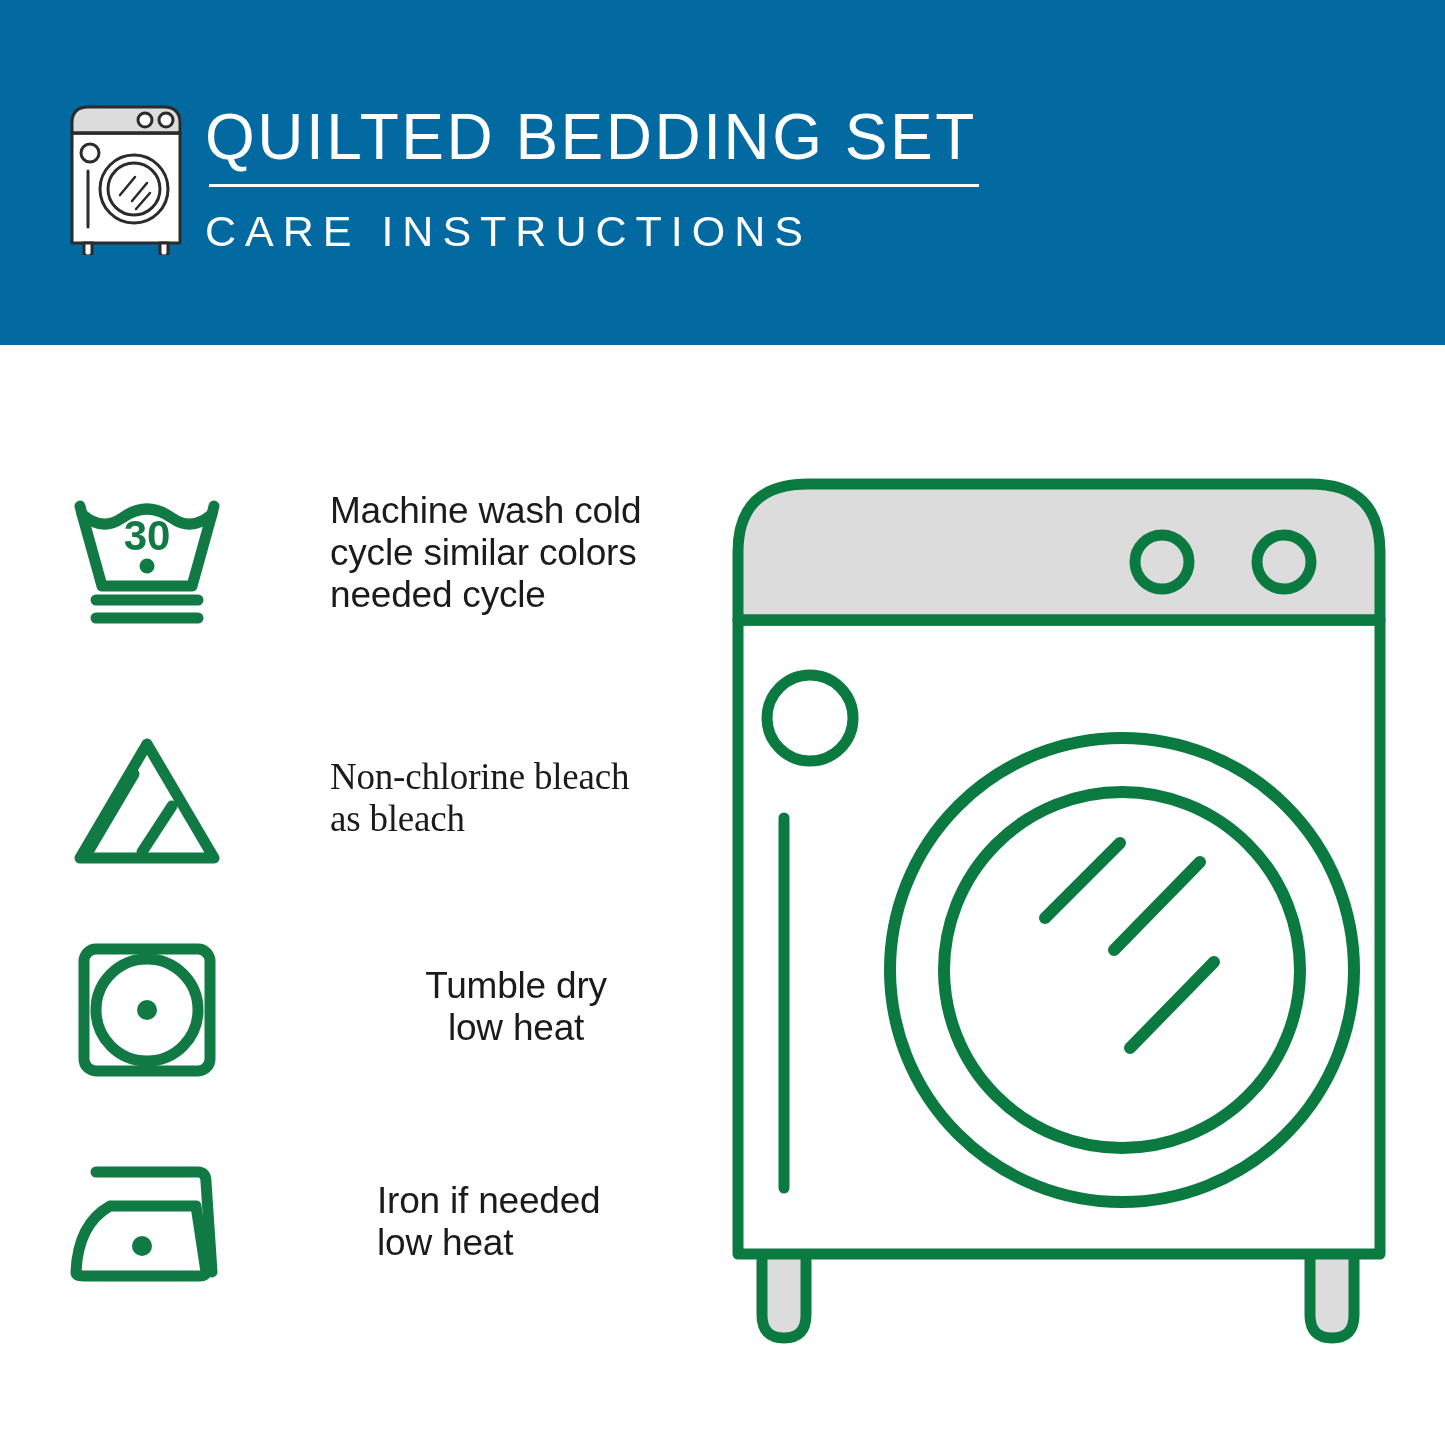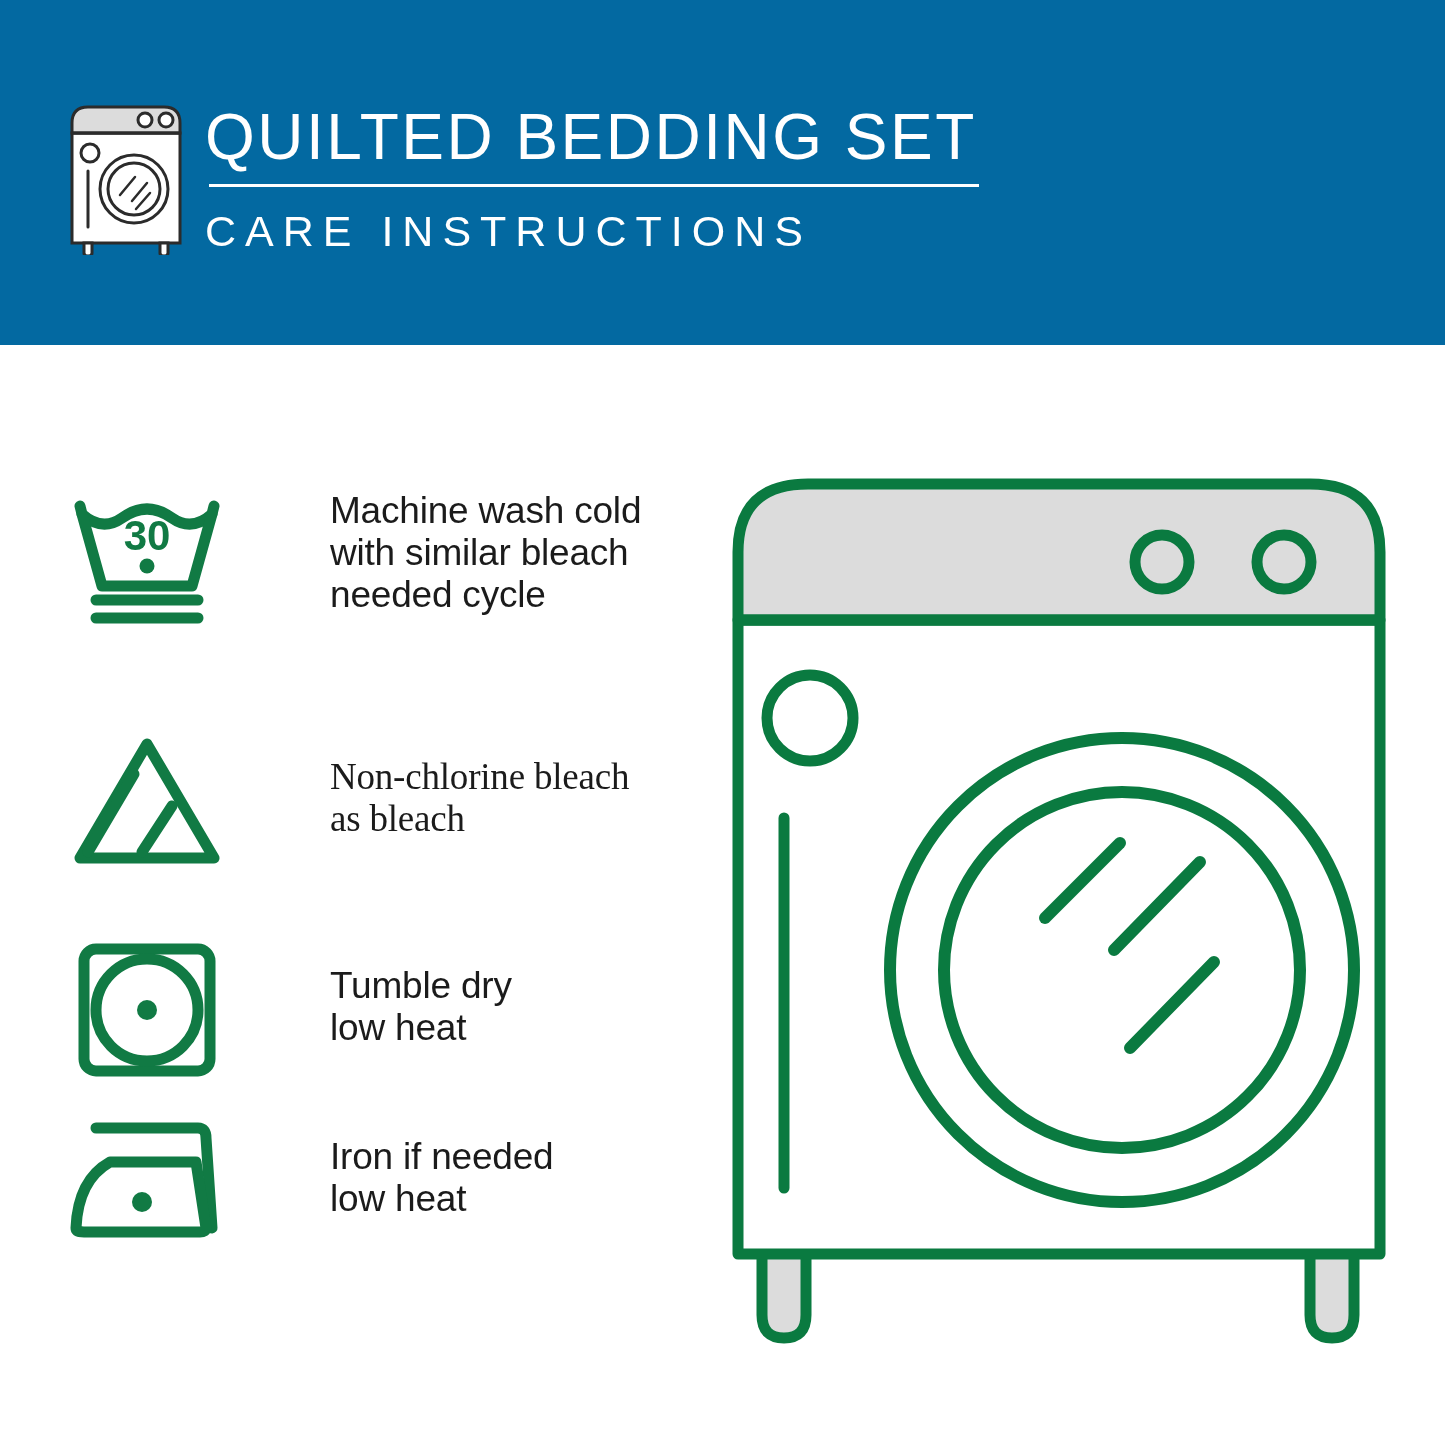--- a/index.html
+++ b/index.html
@@ -77,21 +77,21 @@
   .care-row {
     position: absolute;
     left: 62px;
     width: 640px;
     display: flex;
     align-items: flex-start;
   }
   .care-row.r0 { top: 139px; }
   .care-row.r1 { top: 383px; font-family: Liberation Serif, serif; }
   .care-row.r2 { top: 590px; }
-  .care-row.r3 { top: 761px; }
+  .care-row.r3 { top: 805px; gap: 47px; }
 
   .care-symbol {
     flex: 0 0 auto;
     width: 170px;
     height: 150px;
     display: flex;
     align-items: center;
     justify-content: center;
   }
   .care-text {
@@ -99,21 +99,21 @@
     padding-left: 58px;
     padding-top: 10px;
     color: #1b1b1b;
     font-size: 37px;
     line-height: 42px;
     font-weight: 400;
     letter-spacing: -0.2px;
   }
   .care-row.r0 .care-text { padding-top: 6px; }
   .care-row.r1 .care-text { padding-top: 28px; }
-  .care-row.r2 .care-text { padding-top: 30px; }
+  .care-row.r2 .care-text { padding-top: 30px; text-align: center; }
   .care-row.r3 .care-text { padding-top: 30px; }
   .care-text div { white-space: nowrap; margin-left: 40px; }
 
   
   .machine {
     position: absolute;
     left: 722px;
     top: 470px;
     width: 690px;
     height: 900px;
@@ -170,21 +170,21 @@
             <path d="M20 30 L40 102 L130 102 L150 30"></path>
             <line x1="34" y1="116" x2="136" y2="116"></line>
             <line x1="34" y1="134" x2="136" y2="134"></line>
           </g>
           <text x="85" y="66" text-anchor="middle" font-family="Liberation Sans, sans-serif" font-size="42" font-weight="700" fill="#117a44">30</text>
           <circle cx="85" cy="82" r="7.5" fill="#117a44"></circle>
         </svg>
       </div>
       <div class="care-text">
         <div>Machine wash cold</div>
-        <div>with similar bleach</div>
+        <div>cycle similar colors</div>
         <div>needed cycle</div>
       </div>
     </div>
 
     <div class="care-row r1">
       <div class="care-symbol">
         <svg viewBox="0 0 170 150" width="170" height="150">
           <g fill="none" stroke="#117a44" stroke-width="11" stroke-linecap="round" stroke-linejoin="round">
             <path d="M85 16 L152 130 L18 130 Z"></path>
             <line x1="72" y1="46" x2="26" y2="124"></line>

